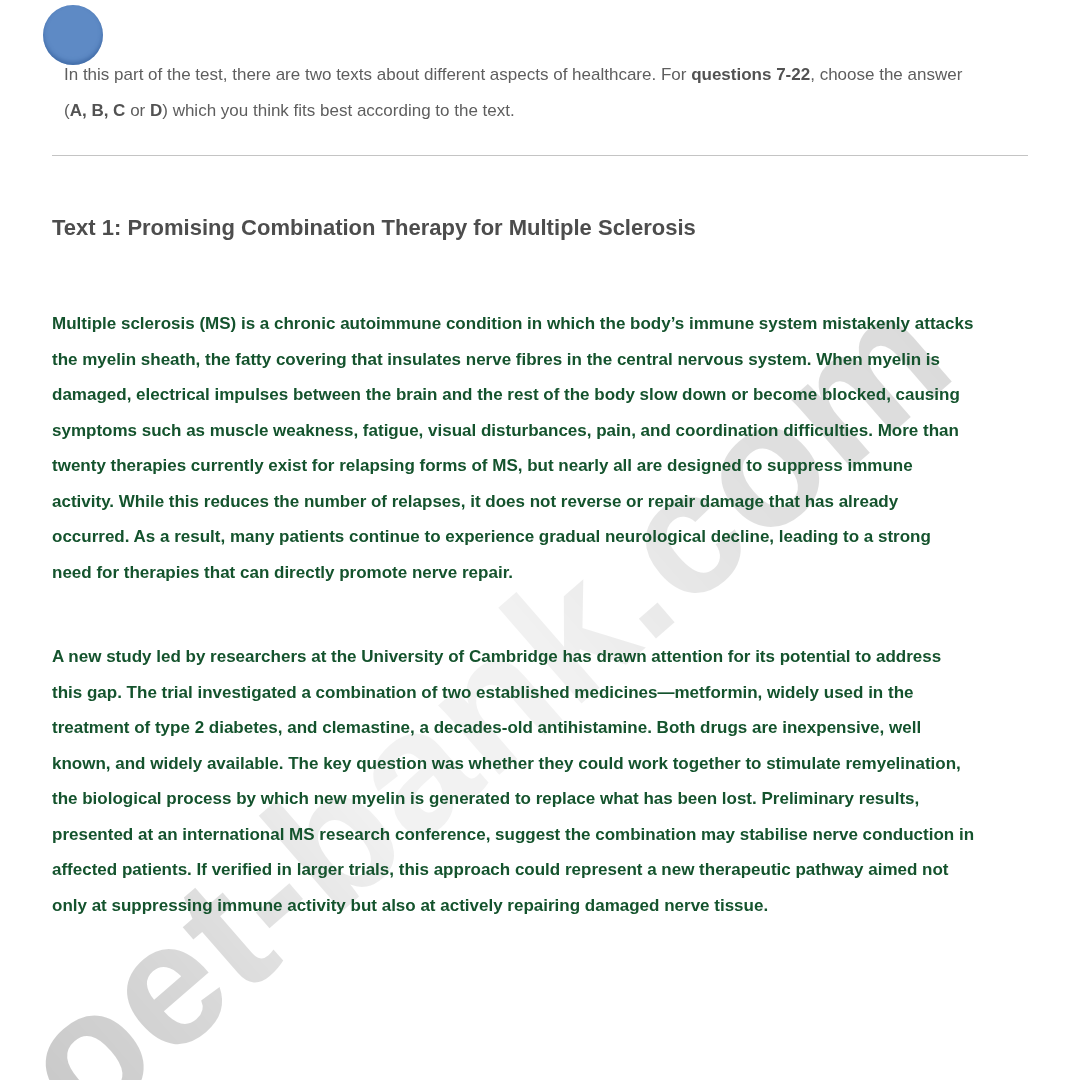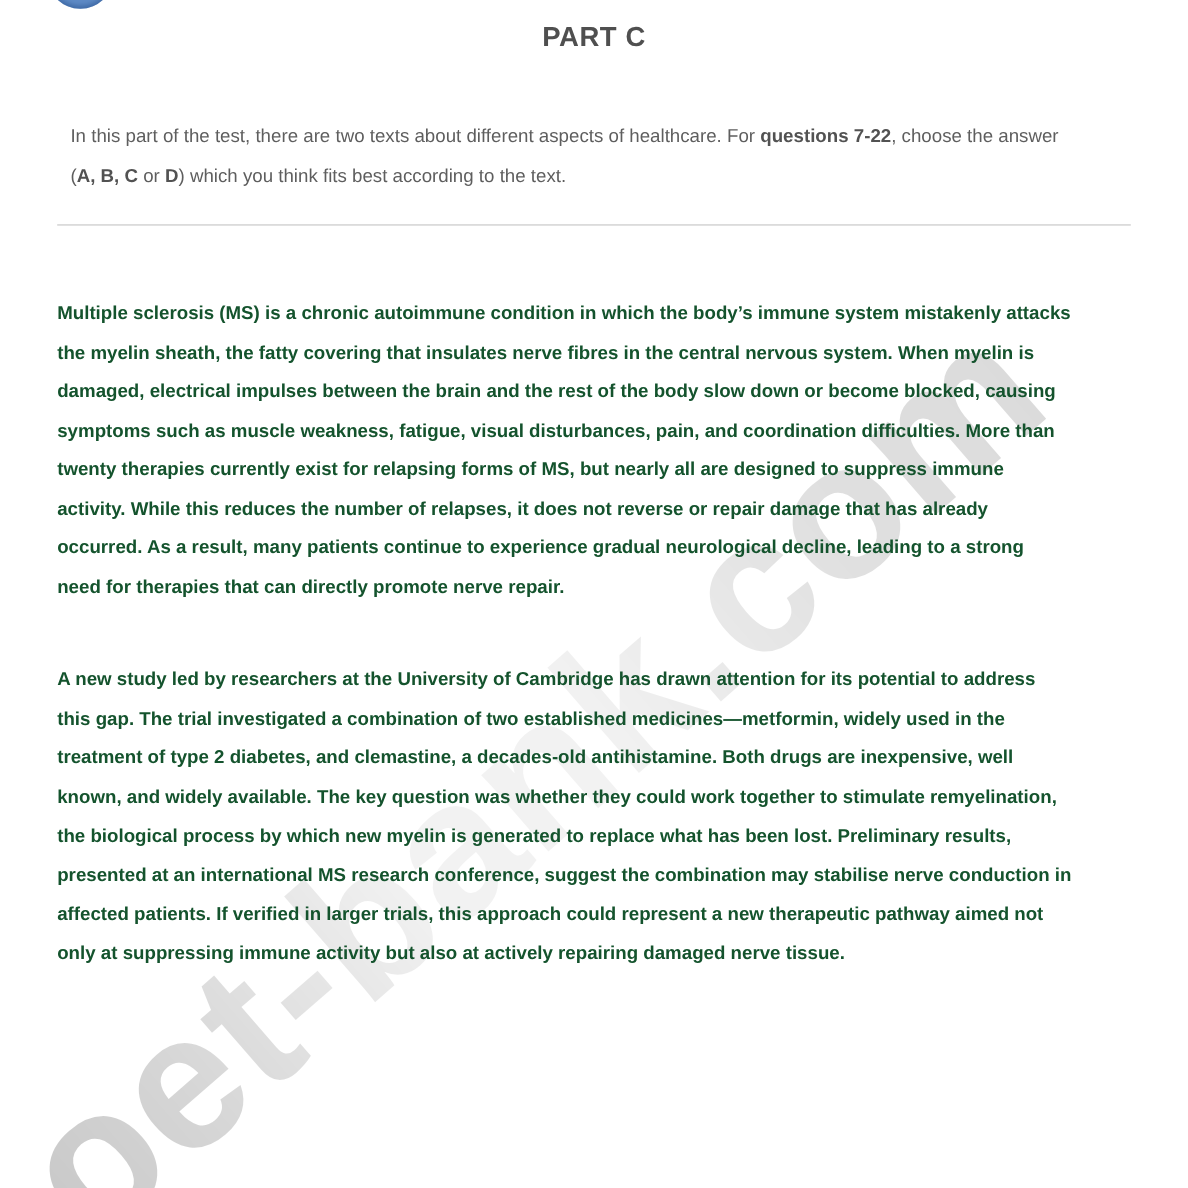--- a/index.html
+++ b/index.html
@@ -103,25 +103,25 @@
 <body>
 
 <div class="page">
 
   <div class="watermark">oet-bank.com</div>
 
   <div class="content">
 
     <div class="logo-circle"></div>
 
-    <h1 class="part-title">PART C</h1>
 
     <p class="instructions"><span>In this part of the test, there are two texts about different aspects of healthcare. For </span><b>questions 7-22</b><span>, choose the answer (</span><b>A, B, C</b><span> or </span><b>D</b><span>) which you think fits best according to the text.</span></p>
 
     <hr class="divider">
 
+    <h2 class="text-heading">Text 1: Promising Combination Therapy for Multiple Sclerosis</h2>
 
     <p class="body-para">Multiple sclerosis (MS) is a chronic autoimmune condition in which the body’s immune system mistakenly attacks the myelin sheath, the fatty covering that insulates nerve fibres in the central nervous system. When myelin is damaged, electrical impulses between the brain and the rest of the body slow down or become blocked, causing symptoms such as muscle weakness, fatigue, visual disturbances, pain, and coordination difficulties. More than twenty therapies currently exist for relapsing forms of MS, but nearly all are designed to suppress immune activity. While this reduces the number of relapses, it does not reverse or repair damage that has already occurred. As a result, many patients continue to experience gradual neurological decline, leading to a strong need for therapies that can directly promote nerve repair.</p>
 
     <p class="body-para">A new study led by researchers at the University of Cambridge has drawn attention for its potential to address this gap. The trial investigated a combination of two established medicines—metformin, widely used in the treatment of type 2 diabetes, and clemastine, a decades-old antihistamine. Both drugs are inexpensive, well known, and widely available. The key question was whether they could work together to stimulate remyelination, the biological process by which new myelin is generated to replace what has been lost. Preliminary results, presented at an international MS research conference, suggest the combination may stabilise nerve conduction in affected patients. If verified in larger trials, this approach could represent a new therapeutic pathway aimed not only at suppressing immune activity but also at actively repairing damaged nerve tissue.</p>
 
   </div>
 </div>
 
 </body></html>

